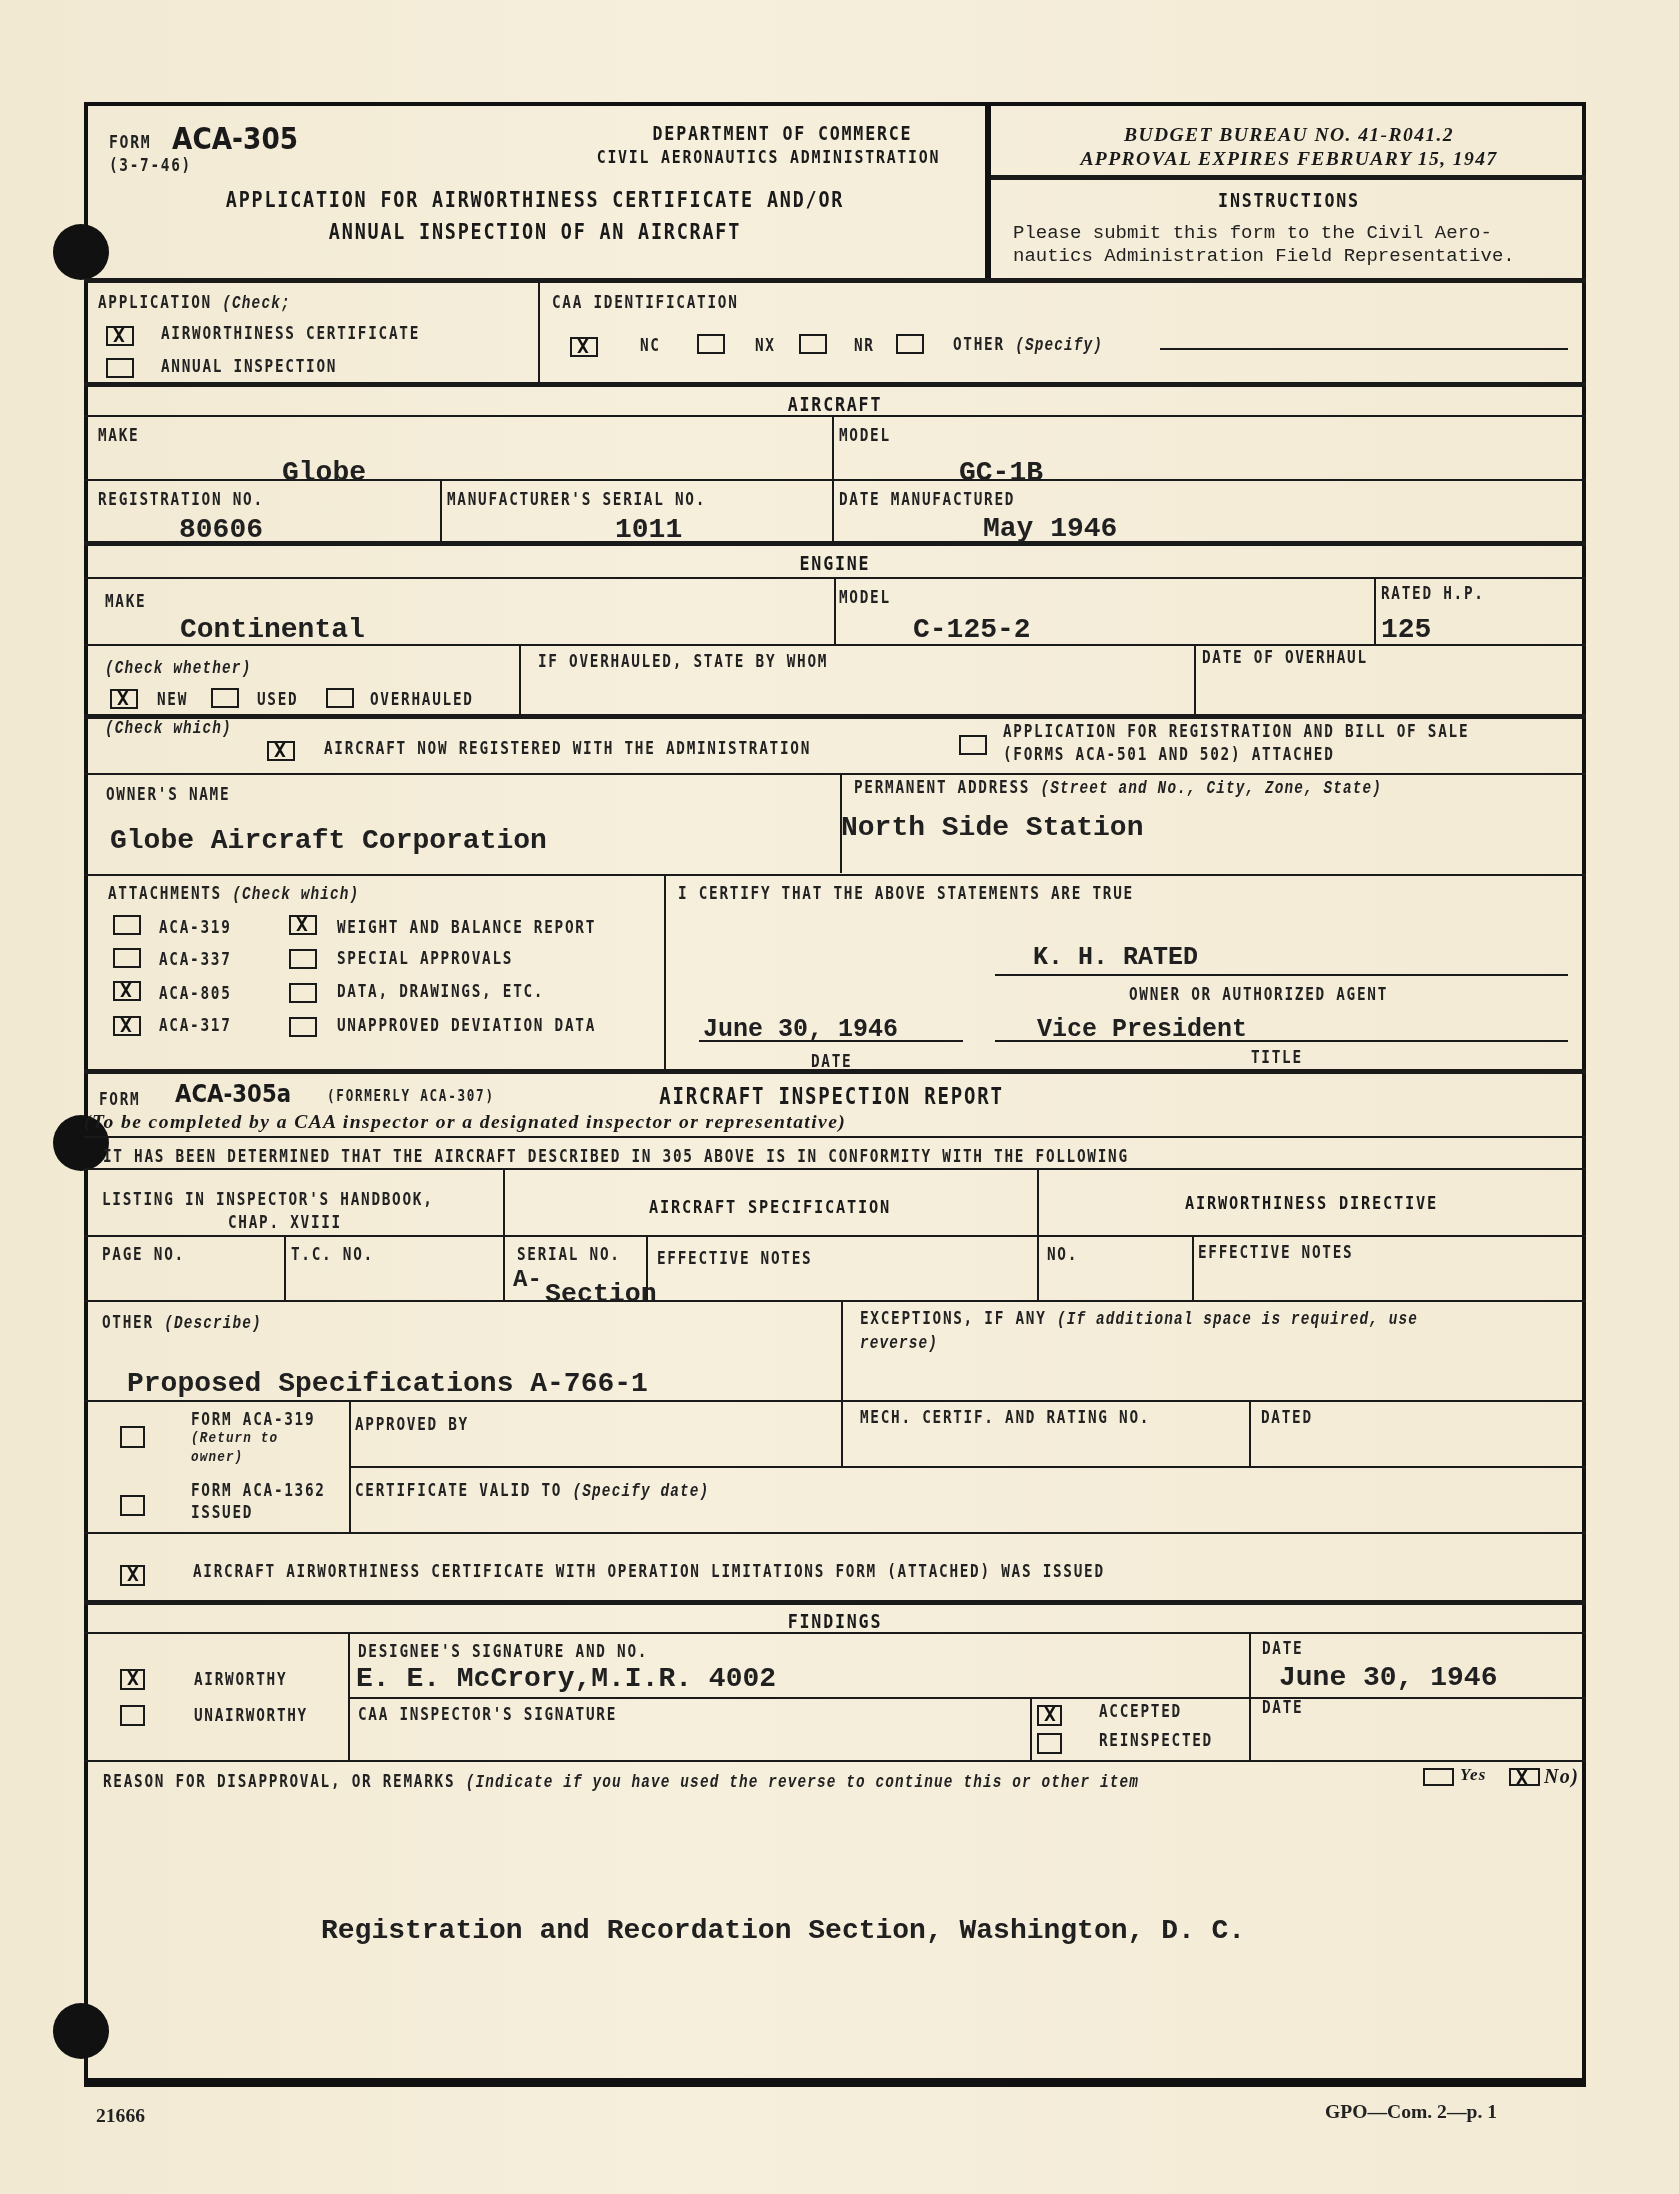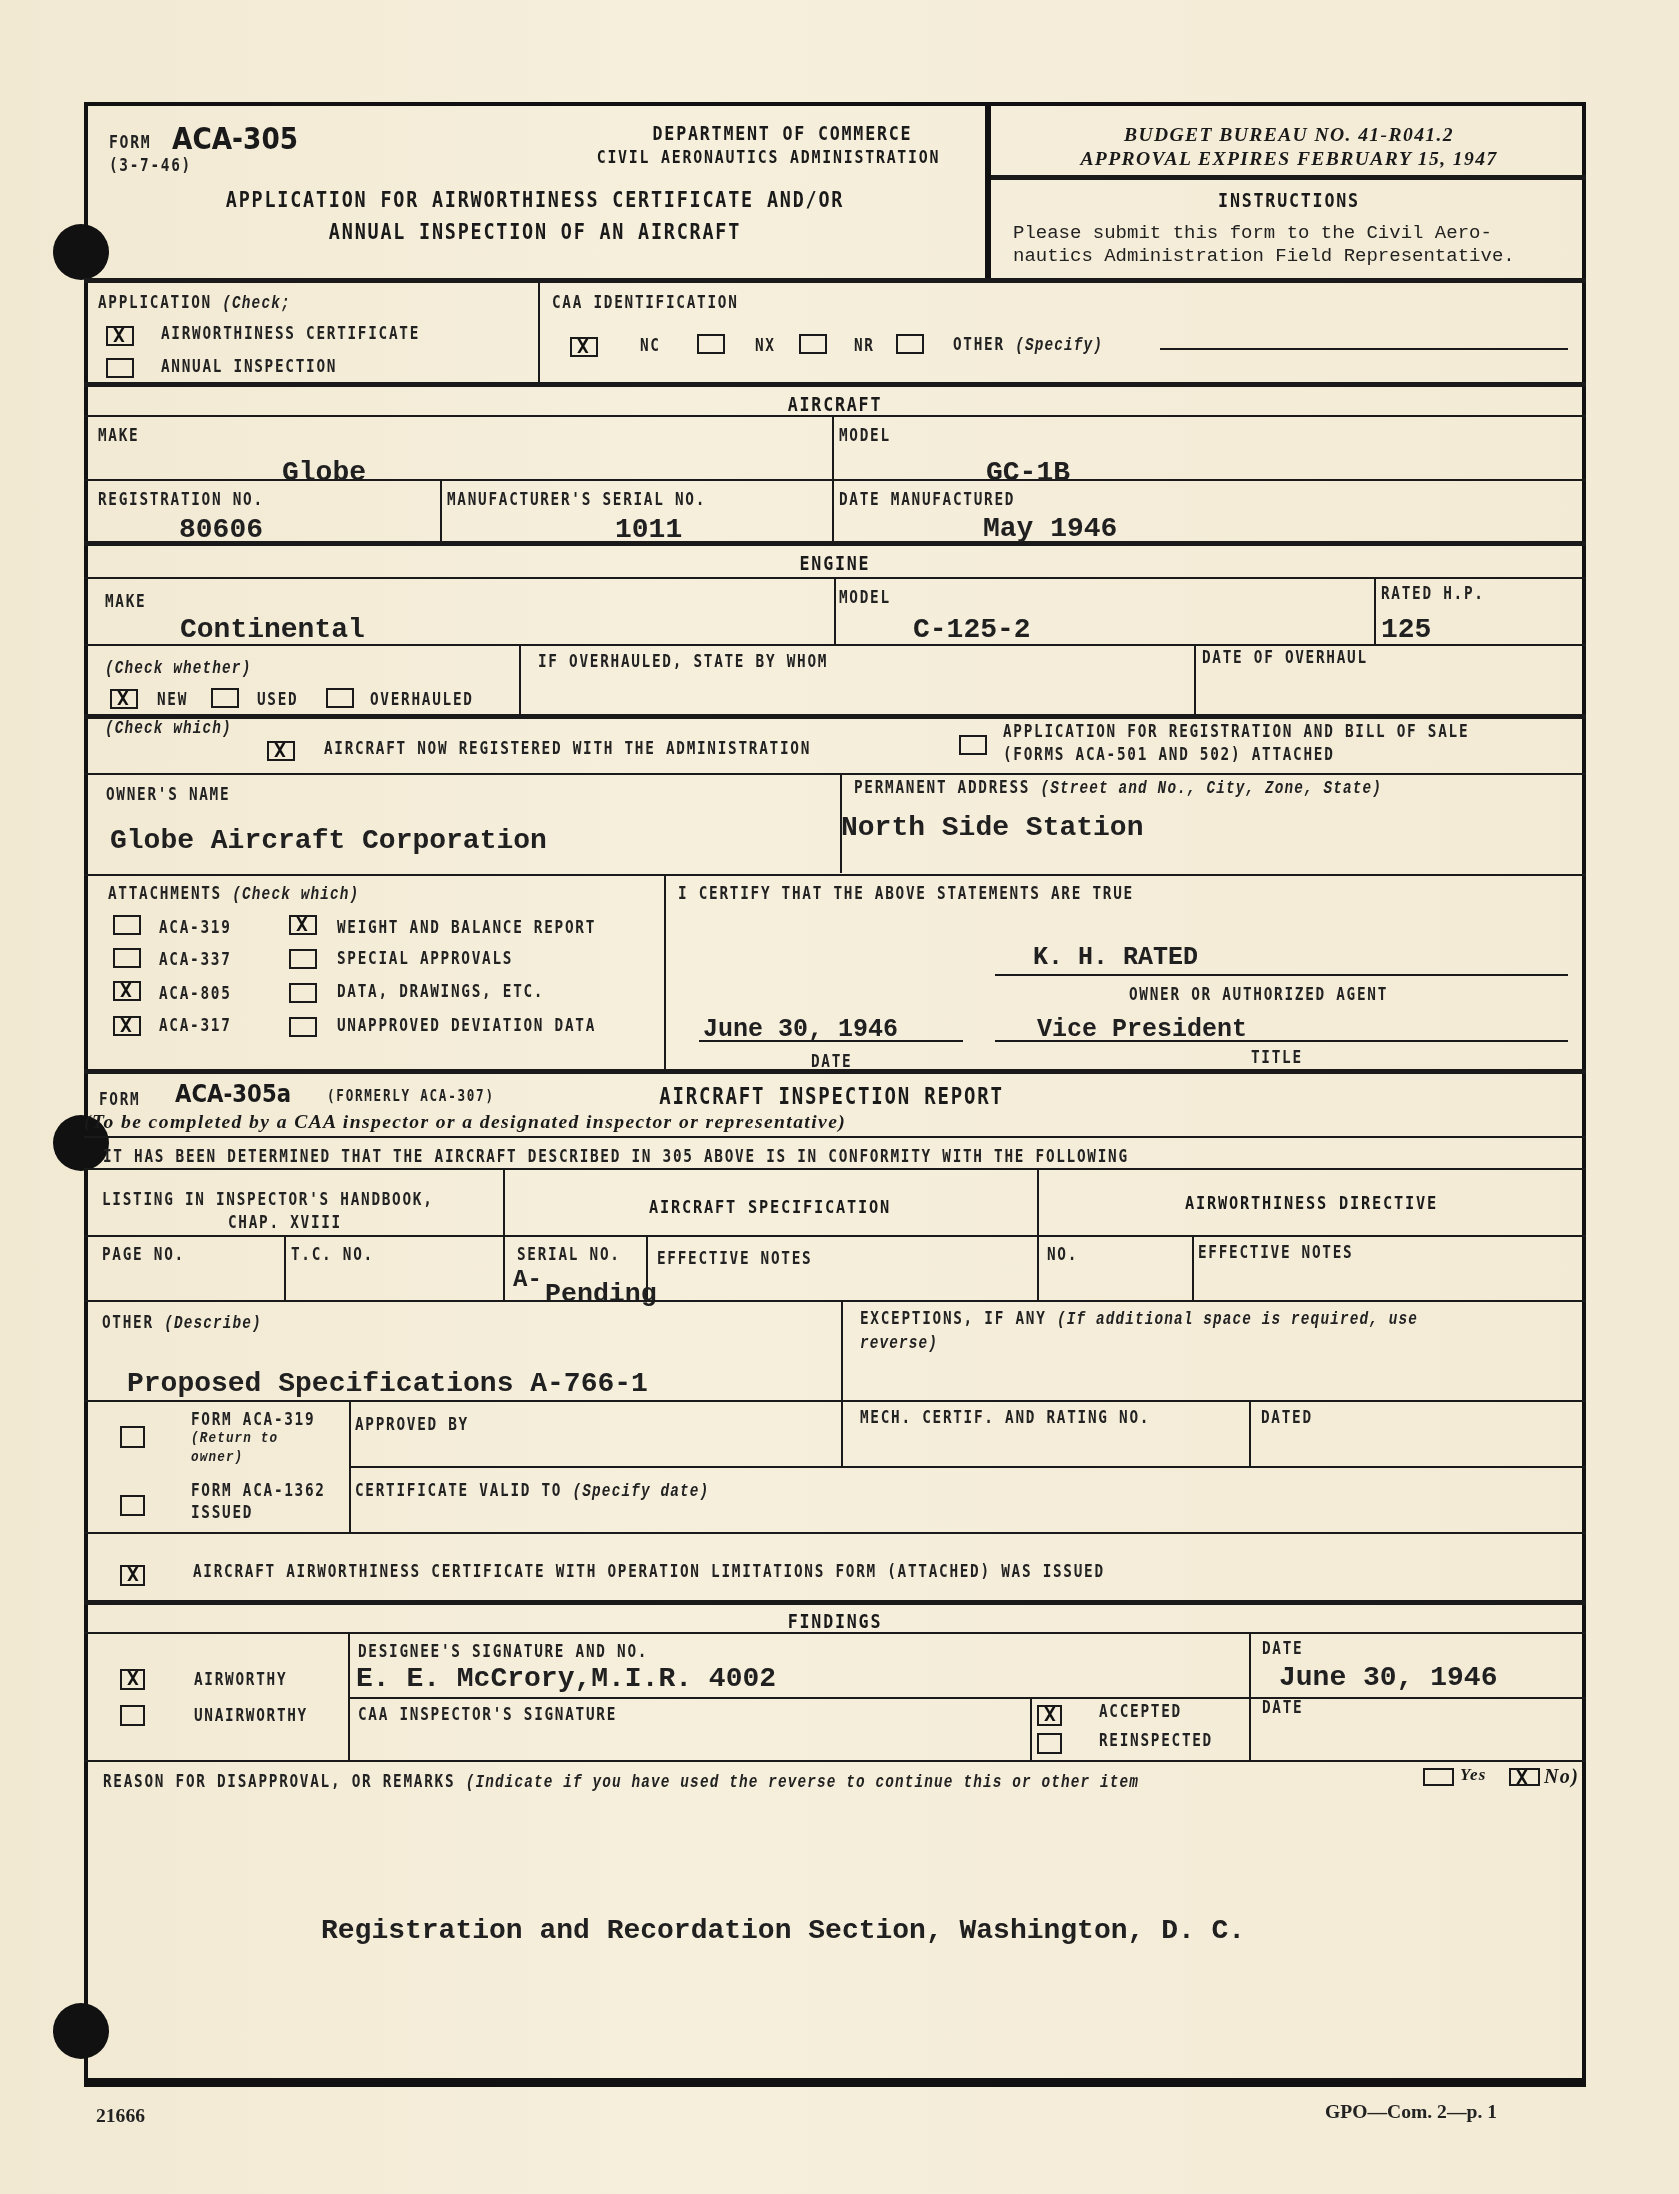--- a/index.html
+++ b/index.html
@@ -80,21 +80,21 @@
   <span class="sec" style="left:84px;top:393px;width:1502px;text-align:center">AIRCRAFT</span>
   <div class="hl" style="left:84px;top:415px;width:1502px"></div>
   <div class="vl" style="left:832px;top:416px;height:126px"></div>
   <div class="hl thin" style="left:84px;top:479px;width:1502px"></div>
   <div class="vl" style="left:440px;top:481px;height:61px"></div>
   <div class="hl thick" style="left:84px;top:541px;width:1502px"></div>
 
   <span class="lbl" style="left:98px;top:425px">MAKE</span>
   <span class="typed" style="left:282px;top:457px">Globe</span>
   <span class="lbl" style="left:839px;top:425px">MODEL</span>
-  <span class="typed" style="left:986px;top:457px">GC-1B</span>
+  <span class="typed" style="left:959px;top:457px">GC-1B</span>
 
   <span class="lbl" style="left:98px;top:489px">REGISTRATION NO.</span>
   <span class="typed" style="left:179px;top:514px">80606</span>
   <span class="lbl" style="left:447px;top:489px">MANUFACTURER'S SERIAL NO.</span>
   <span class="typed" style="left:615px;top:514px">1011</span>
   <span class="lbl" style="left:839px;top:489px">DATE MANUFACTURED</span>
   <span class="typed" style="left:983px;top:513px">May 1946</span>
 
   <span class="sec" style="left:84px;top:552px;width:1502px;text-align:center">ENGINE</span>
   <div class="hl" style="left:84px;top:577px;width:1502px"></div>
@@ -192,21 +192,21 @@
 
   <div class="vl" style="left:284px;top:1237px;height:64px"></div>
   <div class="vl" style="left:503px;top:1237px;height:64px"></div>
   <div class="vl" style="left:646px;top:1237px;height:64px"></div>
   <div class="vl" style="left:1037px;top:1237px;height:64px"></div>
   <div class="vl" style="left:1192px;top:1237px;height:64px"></div>
   <span class="lbl" style="left:102px;top:1244px">PAGE NO.</span>
   <span class="lbl" style="left:291px;top:1244px">T.C. NO.</span>
   <span class="lbl" style="left:517px;top:1244px">SERIAL NO.</span>
   <span class="typed" style="left:513px;top:1266px;font-size:24px">A-</span>
-  <span class="typed" style="left:545px;top:1279px;font-size:26.6px">Pending</span>
+  <span class="typed" style="left:545px;top:1279px;font-size:26.6px">Section</span>
   <span class="lbl" style="left:657px;top:1248px">EFFECTIVE NOTES</span>
   <span class="lbl" style="left:1047px;top:1244px">NO.</span>
   <span class="lbl" style="left:1198px;top:1242px">EFFECTIVE NOTES</span>
   <div class="hl" style="left:84px;top:1300px;width:1502px"></div>
 
   <div class="vl" style="left:841px;top:1301px;height:101px"></div>
   <span class="lbl" style="left:102px;top:1312px"><span>OTHER</span> <i>(Describe)</i></span>
   <span class="typed" style="left:127px;top:1368px">Proposed Specifications A-766-1</span>
   <span class="lbl" style="left:860px;top:1308px"><span>EXCEPTIONS, IF ANY</span> <i>(If additional space is required, use</i></span>
   <span class="lbl" style="left:860px;top:1332px"><i>reverse)</i></span>

